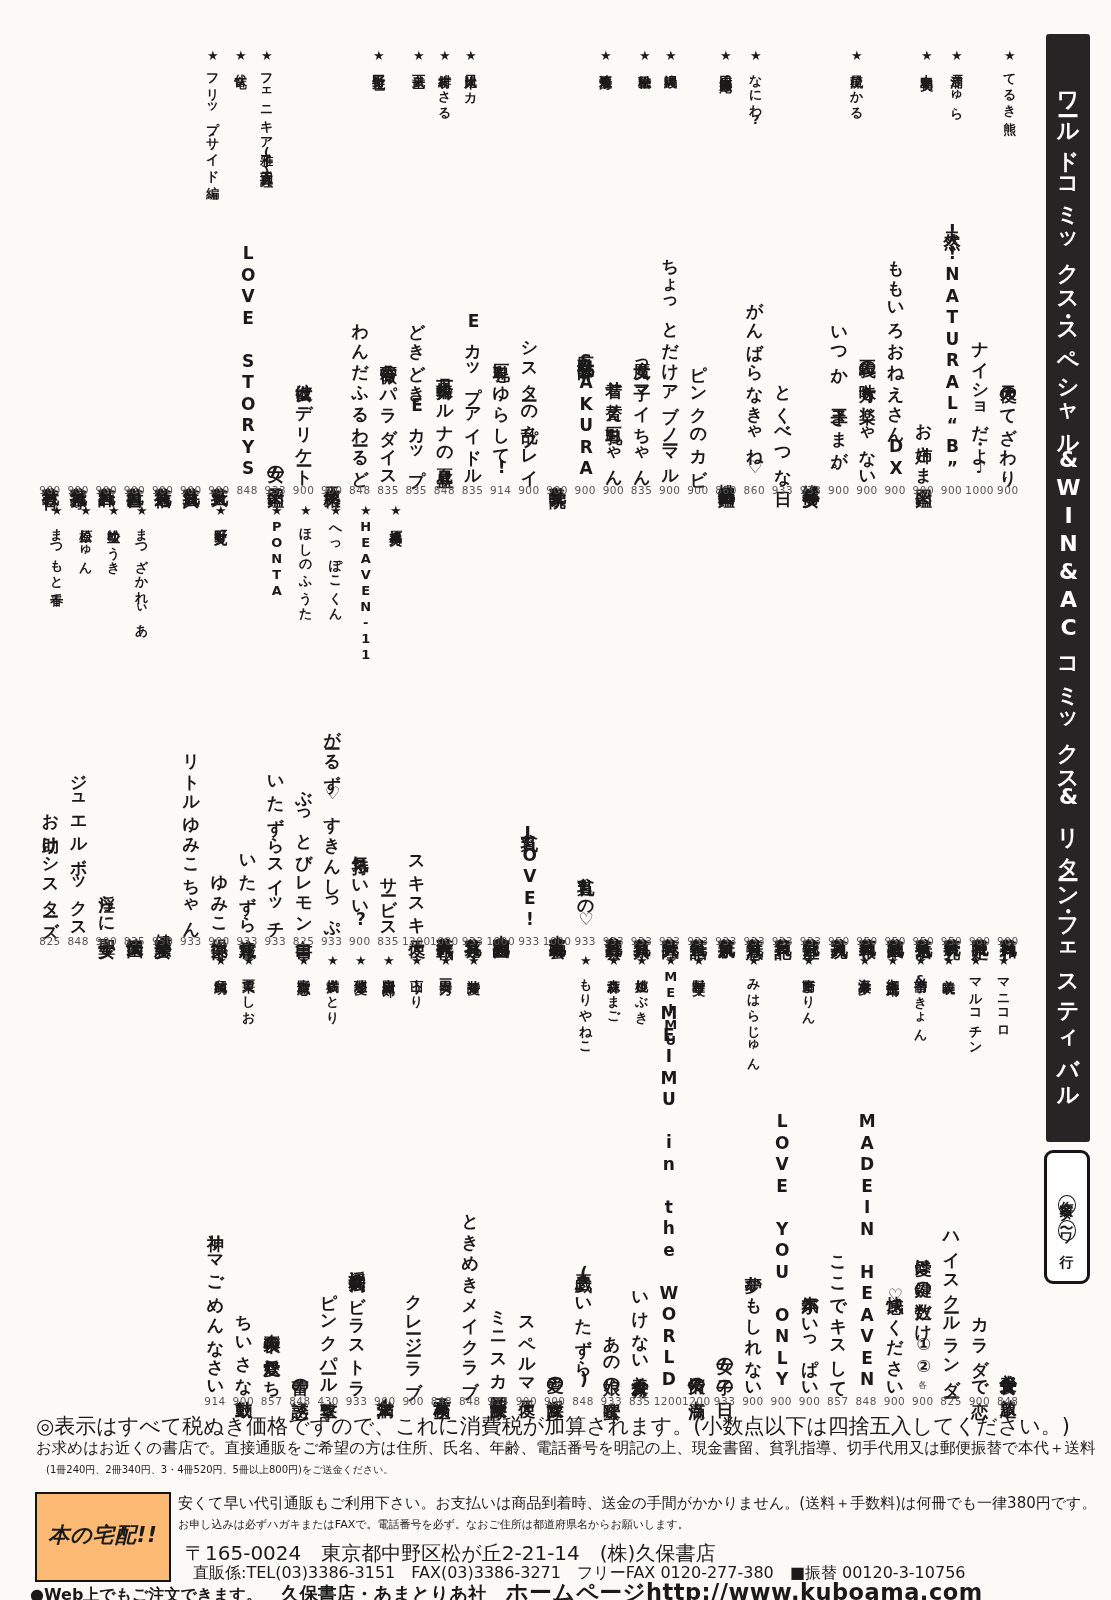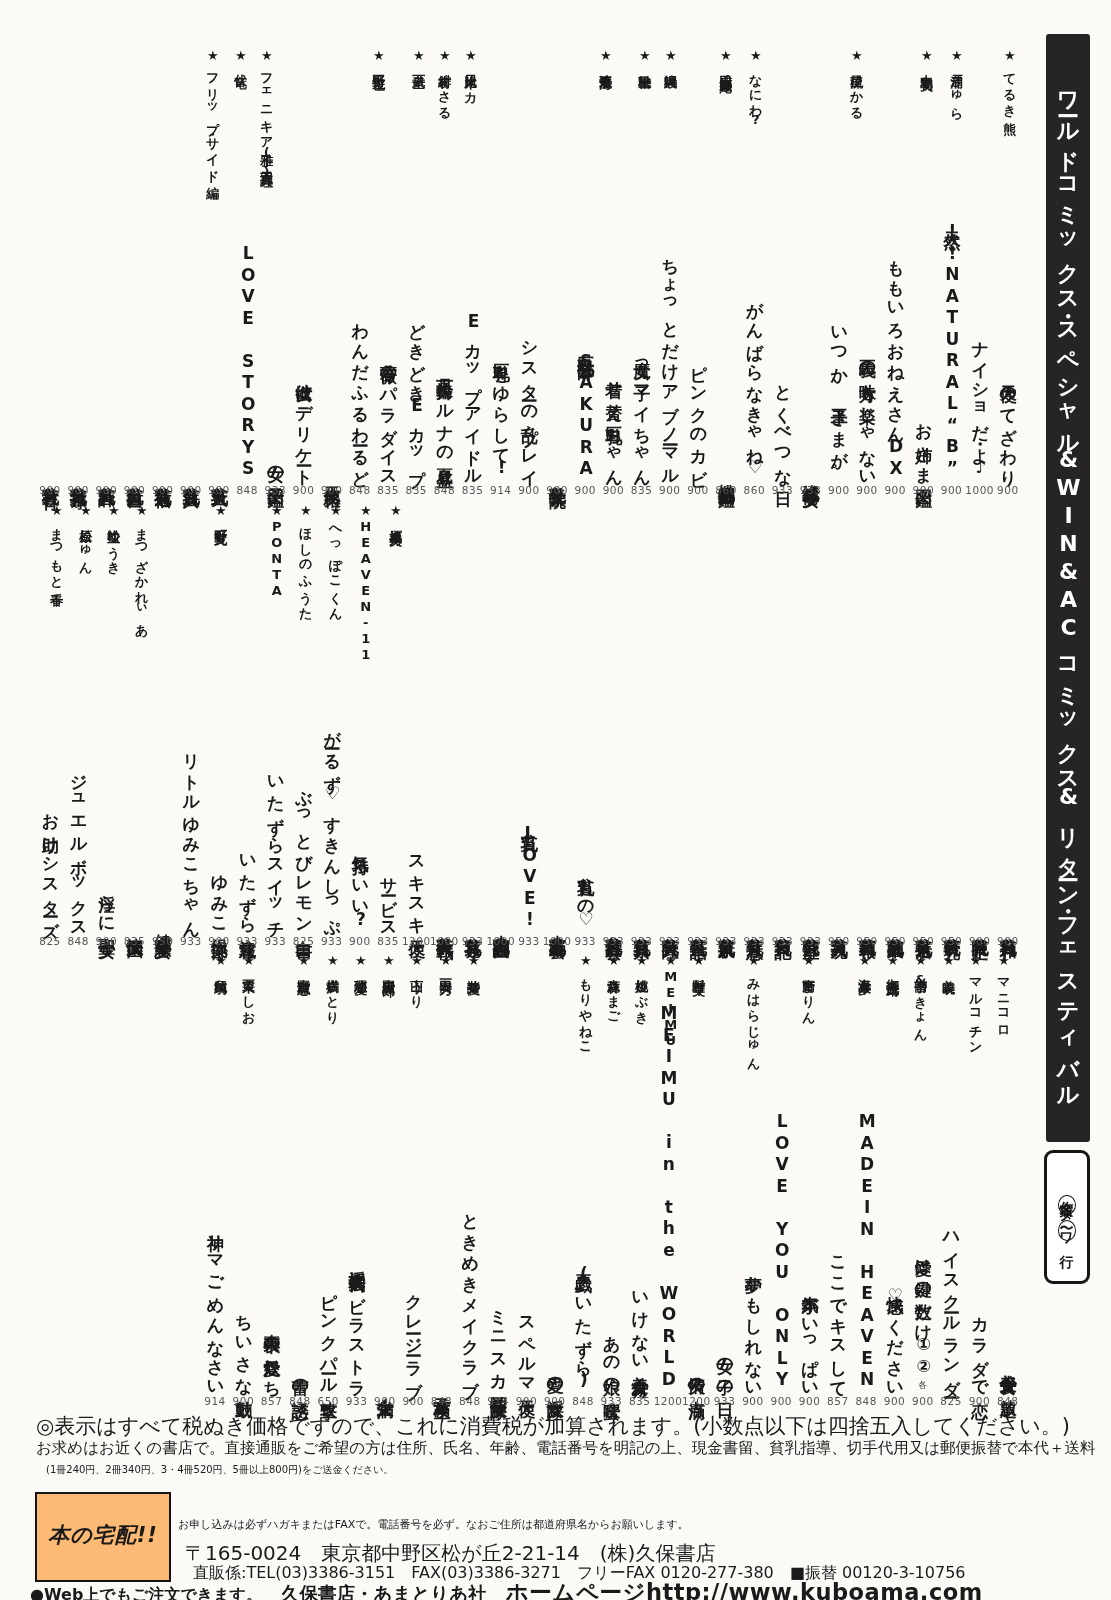--- a/index.html
+++ b/index.html
@@ -736,21 +736,21 @@
 
       <div class="col">
         <div class="vtitle">淫妖女剣伝アビラストラ</div>
 
         <div class="price">933</div>
       </div>
 
       <div class="col">
         <div class="vtitle">ピンクパール攻撃</div>
 
-        <div class="price">650</div>
+        <div class="price">430</div>
       </div>
 
       <div class="col">
         <div class="vtitle">蕾の誘惑</div>
 
         <div class="price">848</div>
       </div>
 
       <div class="col">
         <div class="vtitle">真夜中の愛奴たち</div>
@@ -771,20 +771,21 @@
       </div>
     </div>
 
   <div class="fline fn1">◎表示はすべて税ぬき価格ですので、これに消費税が加算されます。(小数点以下は四捨五入してください。)</div>
   <div class="fline fn2">お求めはお近くの書店で。直接通販をご希望の方は住所、氏名、年齢、電話番号を明記の上、現金書留、貧乳指導、切手代用又は郵便振替で本代＋送料</div>
   <div class="fline fn3">(1冊240円、2冊340円、3・4冊520円、5冊以上800円)をご送金ください。</div>
 
   <div class="delivery-box">
     <div class="delivery-label">本の宅配!!</div>
   </div>
+  <div class="fline bl1">安くて早い代引通販もご利用下さい。お支払いは商品到着時、送金の手間がかかりません。(送料＋手数料)は何冊でも一律380円です。</div>
   <div class="fline bl2">お申し込みは必ずハガキまたはFAXで。電話番号を必ず。なおご住所は都道府県名からお願いします。</div>
   <div class="fline bl3">〒165-0024　東京都中野区松が丘2-21-14　(株)久保書店</div>
   <div class="fline bl4">直販係:TEL(03)3386-3151　FAX(03)3386-3271　フリーFAX 0120-277-380　■振替 00120-3-10756</div>
 
   <div class="fline webline">
     <span class="wn">●Web上でもご注文できます。</span>
     <span class="pub">久保書店・あまとりあ社</span>
     <span class="hp">ホームページhttp://www.kuboama.com</span>
   </div>
 

